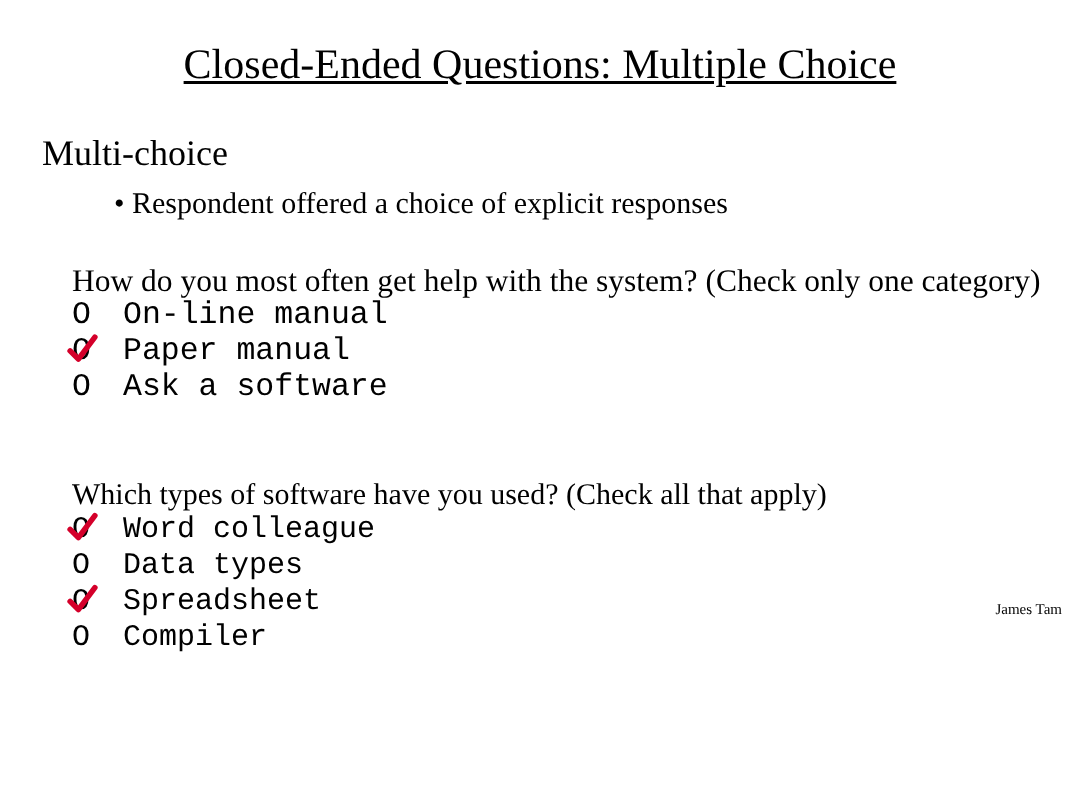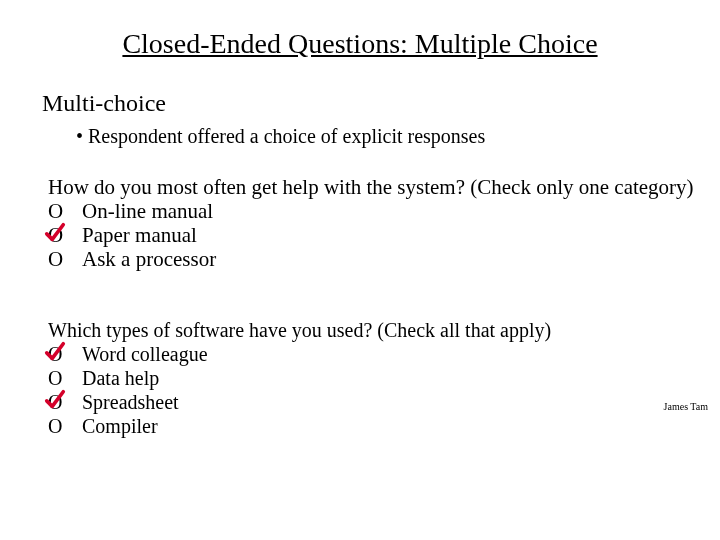--- a/index.html
+++ b/index.html
@@ -25,21 +25,21 @@
     width: 720px;
     text-align: center;
     font-size: 28px;
   }
   .title span {
     text-decoration: underline;
   }
   .subtitle {
     position: absolute;
     top: 90px;
-    left: 42px;
+    left: 28px;
     font-size: 24px;
   }
   .bullet {
     position: absolute;
     top: 125px;
     left: 56px;
     font-size: 20px;
     margin-left: 20px;
   }
   .q1 {
@@ -51,20 +51,21 @@
   }
   .q2 {
     position: absolute;
     top: 318px;
     left: 48px;
     font-size: 20px;
     line-height: 24px;
   }
   .opt {
     display: block;
+    font-family: Liberation Mono, monospace;
   }
   .opt .mark {
     display: inline-block;
     width: 34px;
   }
   .check {
     position: absolute;
     width: 22px;
     height: 22px;
     pointer-events: none;
@@ -96,31 +97,31 @@
 
   <div class="q1">
     <span>How do you most often get help with the system? (Check only one category)</span>
     <span class="opt">
       <span class="mark">O</span><span>On-line manual</span>
     </span>
     <span class="opt">
       <span class="mark">O</span><span>Paper manual</span>
     </span>
     <span class="opt">
-      <span class="mark">O</span><span>Ask a processor</span>
+      <span class="mark">O</span><span>Ask a software</span>
     </span>
   </div>
 
   <div class="q2">
     <span>Which types of software have you used? (Check all that apply)</span>
     <span class="opt">
       <span class="mark">O</span><span>Word colleague</span>
     </span>
     <span class="opt">
-      <span class="mark">O</span><span>Data help</span>
+      <span class="mark">O</span><span>Data types</span>
     </span>
     <span class="opt">
       <span class="mark">O</span><span>Spreadsheet</span>
     </span>
     <span class="opt">
       <span class="mark">O</span><span>Compiler</span>
     </span>
   </div>
 
   <div class="check" style="top:222px; left:44px;">

